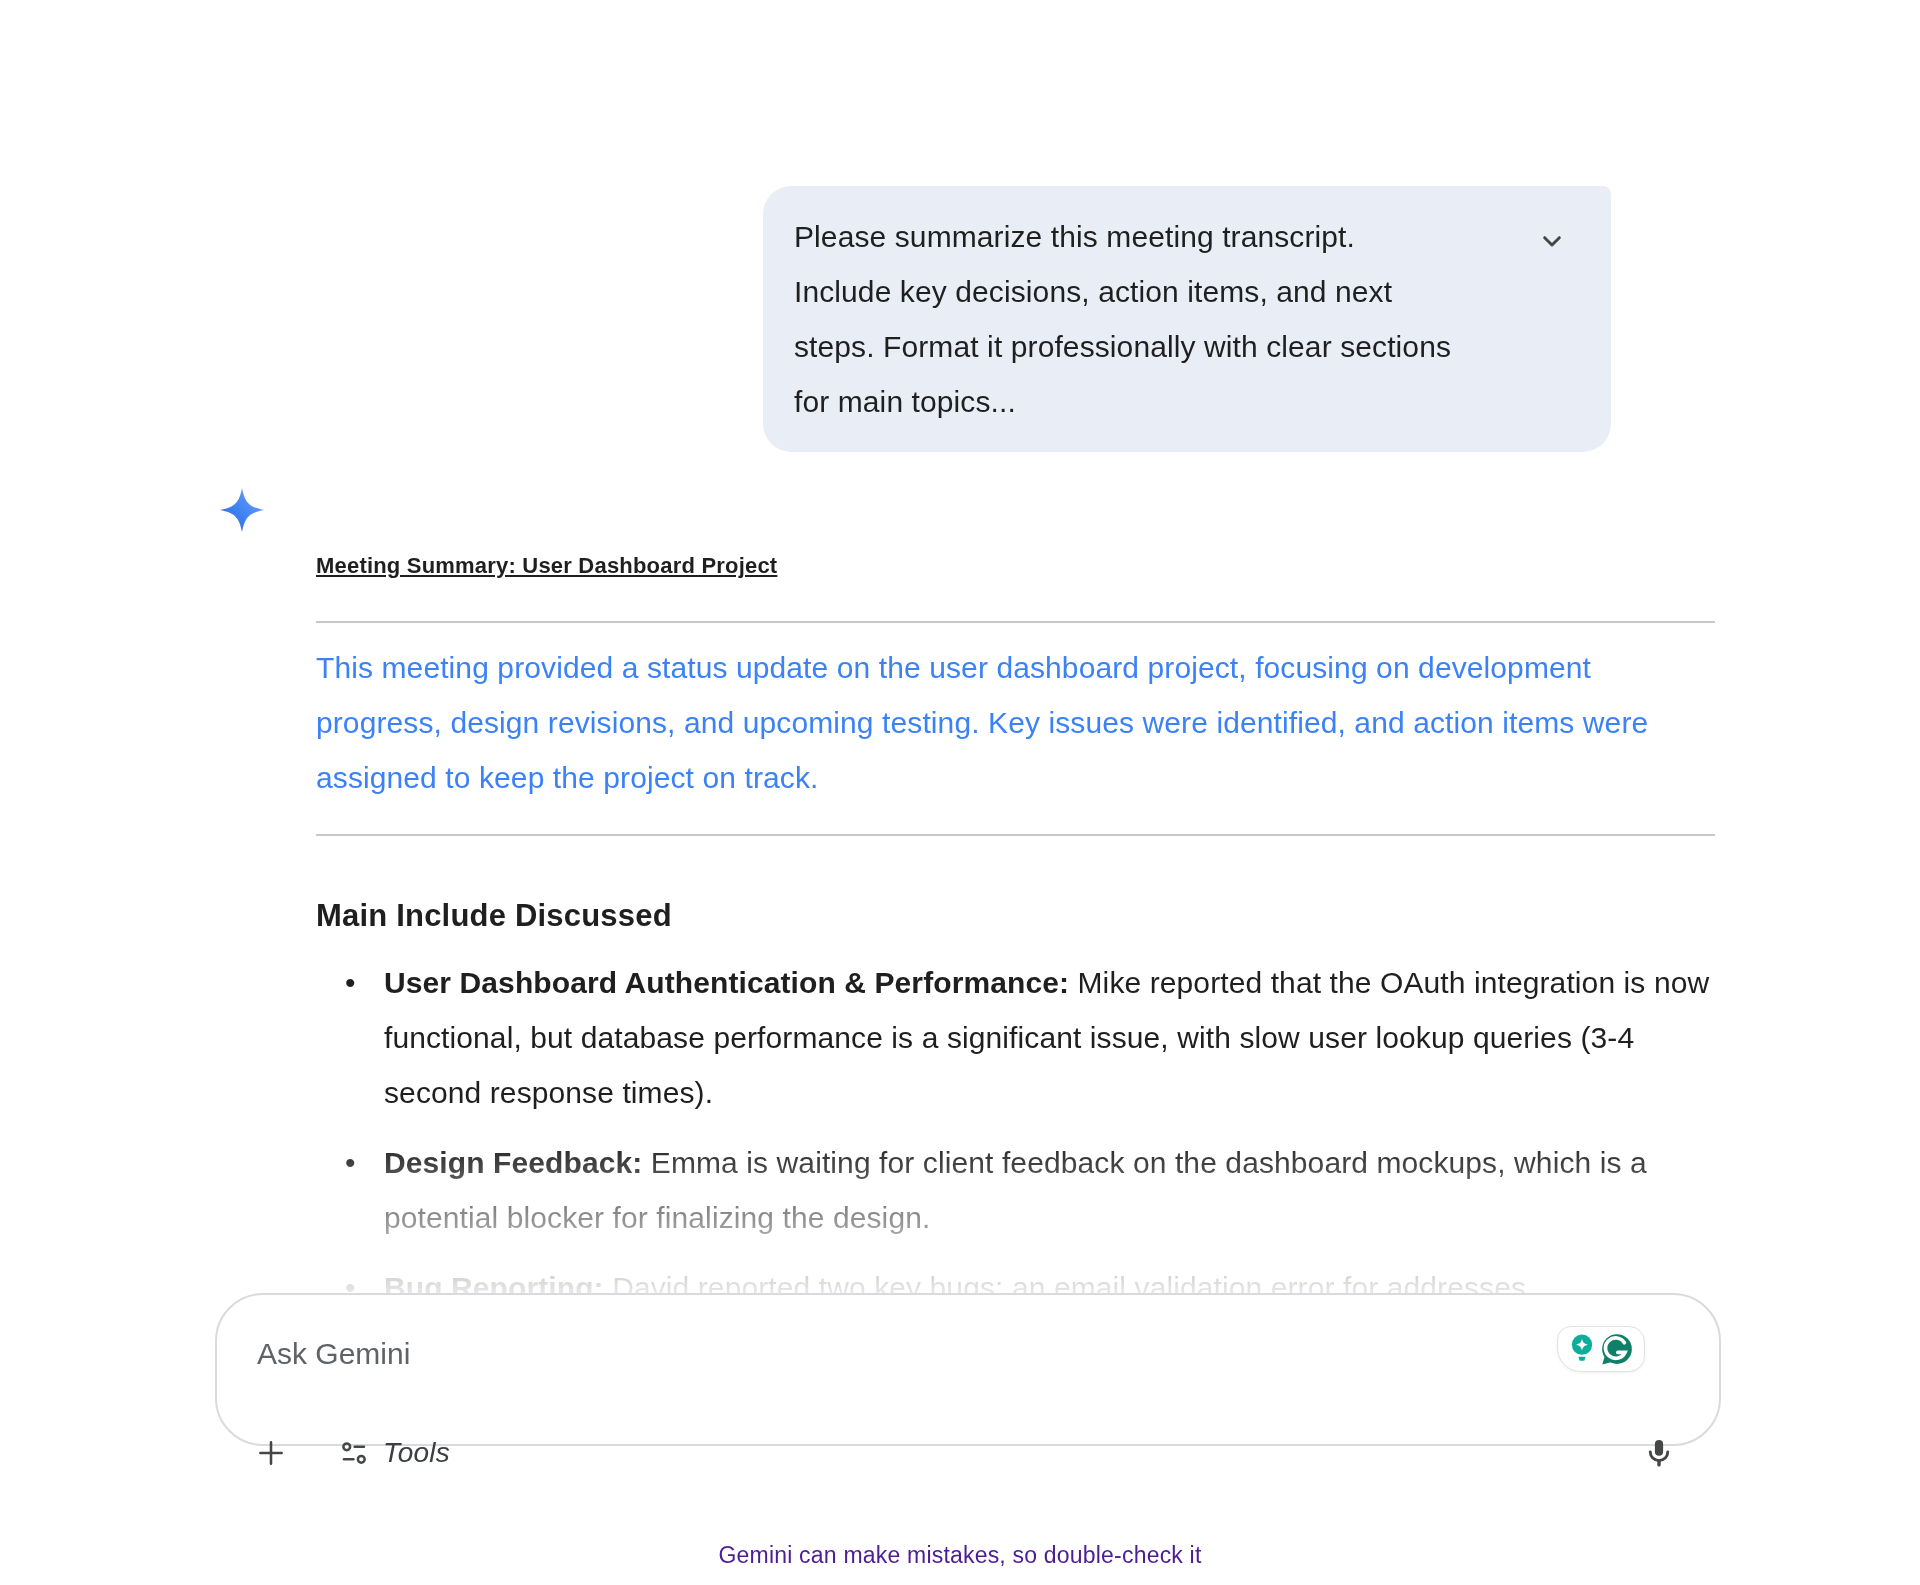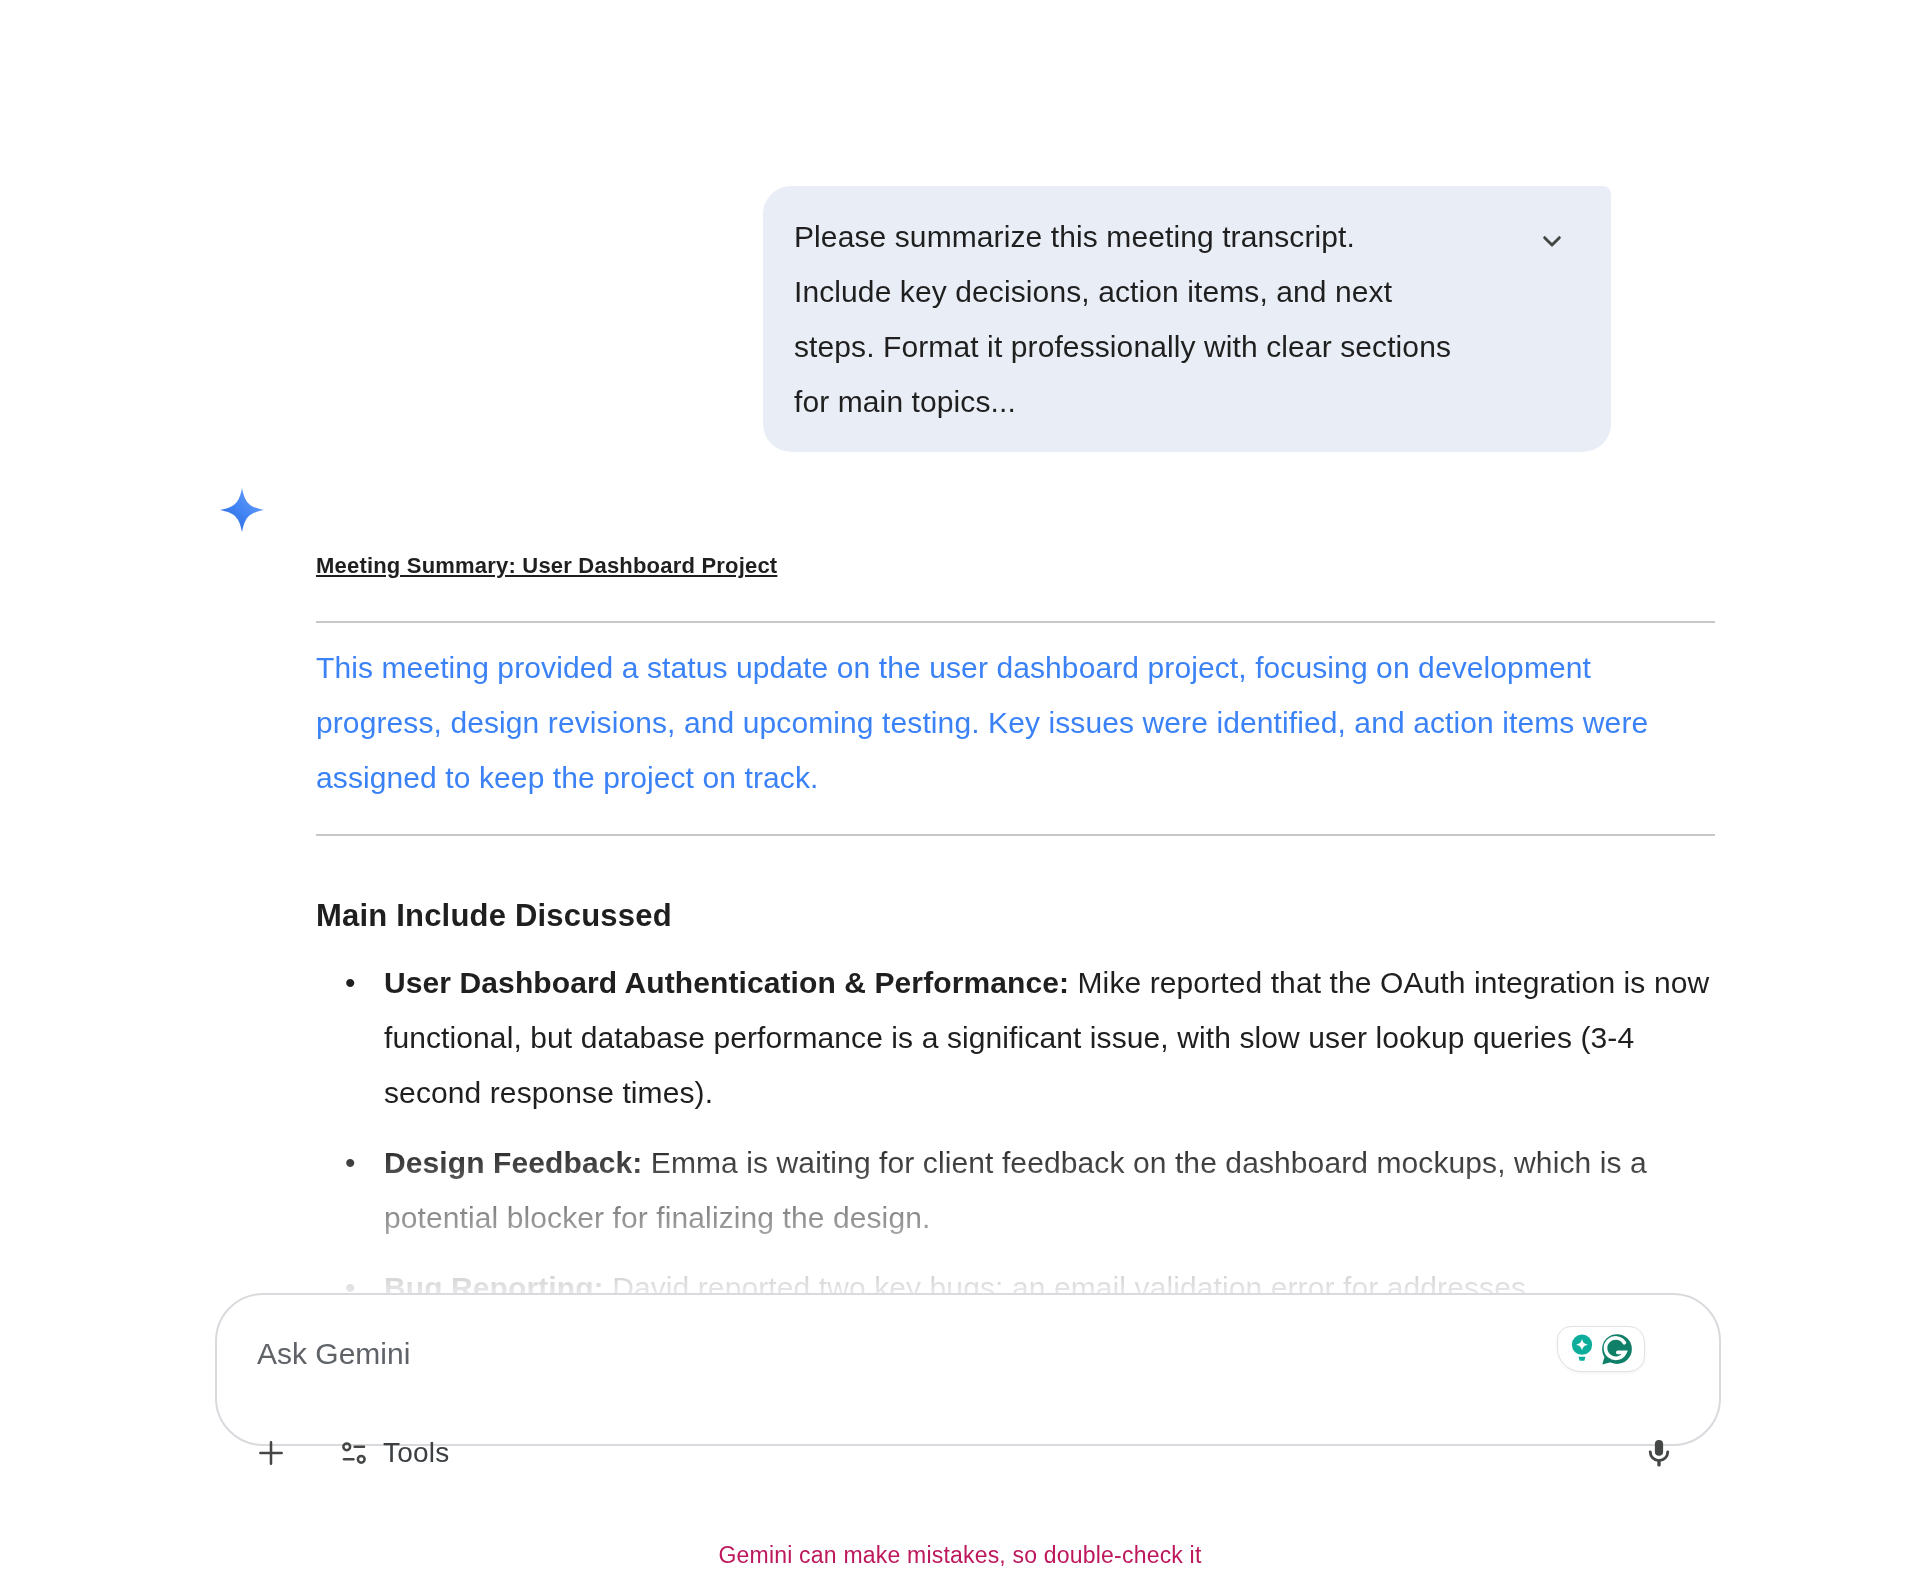--- a/index.html
+++ b/index.html
@@ -187,36 +187,37 @@
     left: 122px;
     top: 134px;
     height: 48px;
     border: none;
     background: transparent;
     cursor: pointer;
     display: flex;
     align-items: center;
     gap: 14px;
     font-family: "Liberation Sans", "DejaVu Sans", sans-serif;
+    font-style: italic;
   }
   .tools-label {
     font-size: 28px;
     color: #3c4043;
     letter-spacing: 0.2px;
   }
 
   
   .disclaimer {
     position: absolute;
     left: 0;
     top: 1542px;
     width: 1920px;
     text-align: center;
     font-size: 23px;
-    color: #be185d;
+    color: #4c1d95;
     letter-spacing: 0.2px;
   }
 </style>
 </head>
 <body>
 
 <div class="canvas">
 
   <div class="user-bubble">
     <div class="bubble-text">Please summarize this meeting transcript. Include key decisions, action items, and next steps. Format it professionally with clear sections for main topics...</div>

